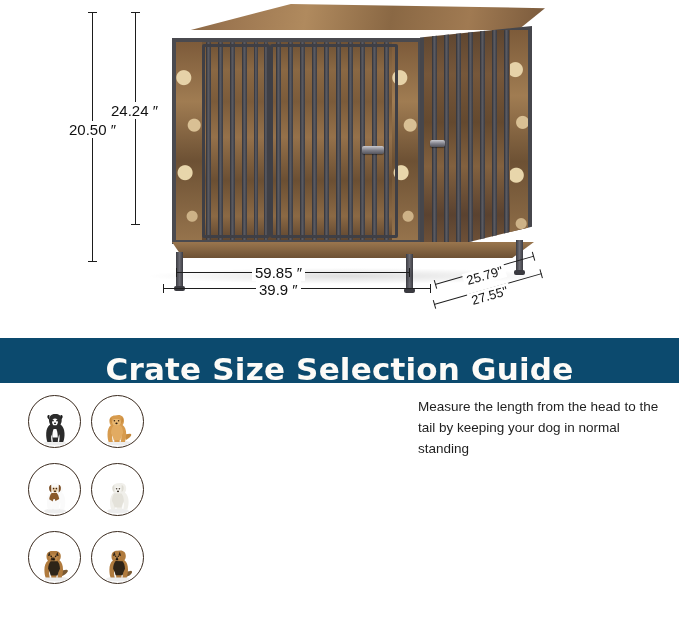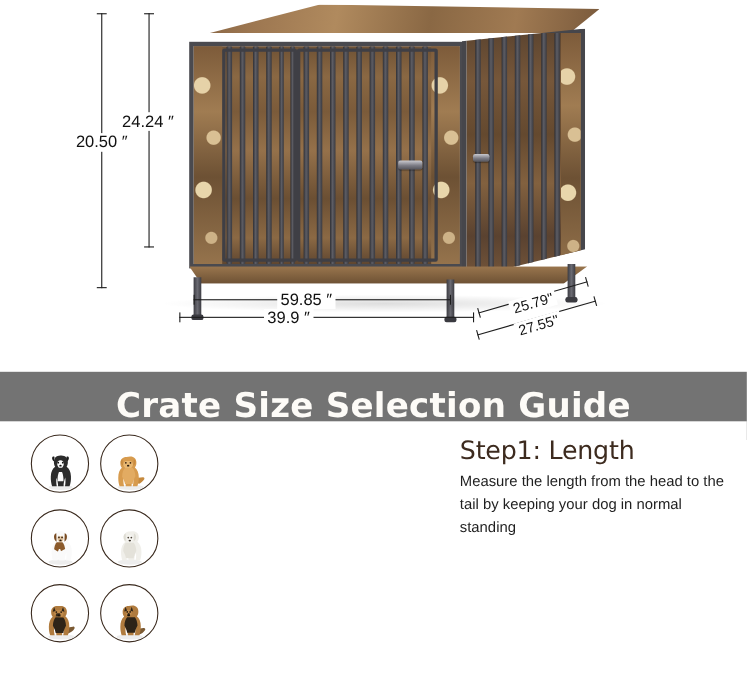--- a/index.html
+++ b/index.html
@@ -104,21 +104,21 @@
     position: absolute; color: #111; font-size: 15px; font-weight: 400;
     white-space: nowrap; background: #fff; padding: 0 3px;
     font-family: "Liberation Sans", sans-serif;
   }
   .dim-label.small { font-size: 13px; }
   .dim-diag { position: absolute; height: 1px; background: #1d1d1d; transform-origin: left center; }
 
   
   #banner {
     position: absolute; left: 0; top: 338px; width: 679px; height: 62px;
-    background: #737373; display: flex; align-items: center; justify-content: center;
+    background: #0c4a6e; display: flex; align-items: center; justify-content: center;
   }
   #banner-title {
     color: #fdfbf7; font-size: 31px; font-weight: bold; letter-spacing: .2px;
     font-family: "DejaVu Sans", sans-serif;
   }
 
   
   #guide { position: absolute; left: 0; top: 383px; width: 679px; height: 239px; background: #fff; }
 
   
@@ -239,21 +239,21 @@
     <div class="dim-line dim-h" style="left:176px; top:272px; width:234px;">
       <div class="cap-v" style="left:0;"></div>
       <div class="cap-v" style="right:0;"></div>
     </div>
     <div class="dim-label" style="left:252px; top:264px;">59.85 ″</div>
 
     <div class="dim-line dim-h" style="left:163px; top:288px; width:268px;">
       <div class="cap-v" style="left:0;"></div>
       <div class="cap-v" style="right:0;"></div>
     </div>
-    <div class="dim-label" style="left:240px; top:281px;text-align:right;">39.9 ″</div>
+    <div class="dim-label" style="left:256px; top:281px;text-align:right;">39.9 ″</div>
 
     <div class="dim-diag" style="left:435px; top:284px; width:103px; transform: rotate(-16deg);">
       <div class="cap-v" style="left:0;"></div>
       <div class="cap-v" style="right:0;"></div>
     </div>
     <div class="dim-label small" style="left:463px; top:268px; transform: rotate(-16deg);">25.79"</div>
 
     <div class="dim-diag" style="left:434px; top:304px; width:112px; transform: rotate(-16deg);">
       <div class="cap-v" style="left:0;"></div>
       <div class="cap-v" style="right:0;"></div>
@@ -350,19 +350,18 @@
           <circle cx="17.7" cy="13.3" r=".8" fill="#2a1c0e"></circle>
           <circle cx="20.3" cy="13.3" r=".8" fill="#2a1c0e"></circle>
           <ellipse cx="19" cy="16.4" rx="1.1" ry=".8" fill="#1a1208"></ellipse>
           <path d="M16.2 8.6l-1.3 4.3 2.6-.6zM21.8 8.6l1.3 4.3-2.6-.6z" fill="#2e2418"></path>
         </svg>
       </div>
     </div>
 
 
     <div class="step-block" id="step1">
-      <div class="step-title">Step1: Length</div>
       <div class="step-desc">Measure the length from the head to the tail by keeping your dog in normal standing</div>
     </div>
 
 
   </div>
 </div>
 
 </body></html>

